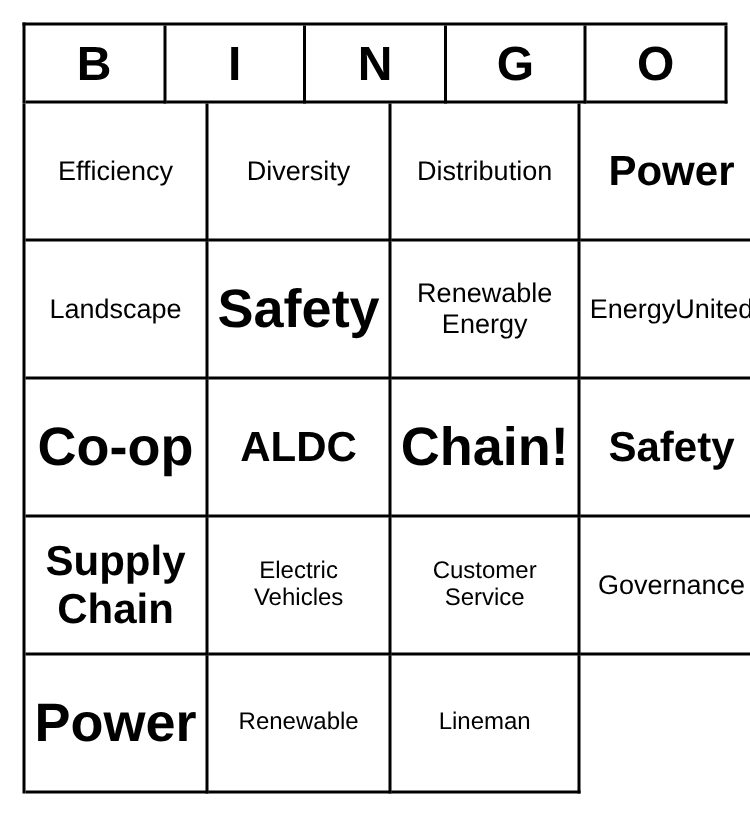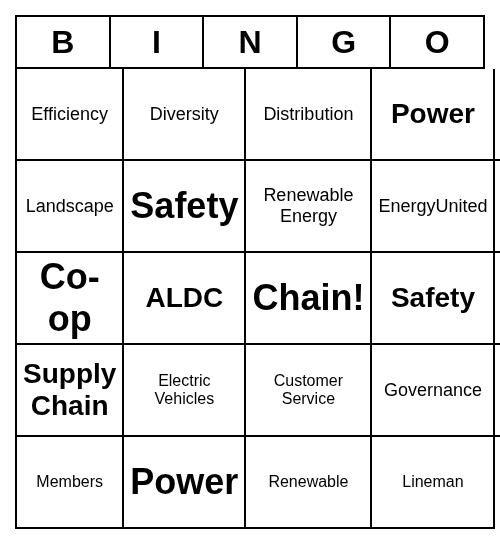--- a/index.html
+++ b/index.html
@@ -102,18 +102,17 @@
       <div class="bingo-cell xlarge">Co-op</div>
       <div class="bingo-cell large">ALDC</div>
       <div class="bingo-cell xlarge">Chain!</div>
       <div class="bingo-cell large">Safety</div>
       <div class="bingo-cell small">Broadband</div>
       <div class="bingo-cell large">Supply Chain</div>
       <div class="bingo-cell medium">Electric Vehicles</div>
       <div class="bingo-cell medium">Customer Service</div>
       <div class="bingo-cell small">Governance</div>
       <div class="bingo-cell large">COVID</div>
-      <div class="bingo-cell medium">Members</div>
       <div class="bingo-cell xlarge">Power</div>
       <div class="bingo-cell medium">Renewable</div>
       <div class="bingo-cell medium">Lineman</div>
     </div>
 </div>
 
 </body></html>

